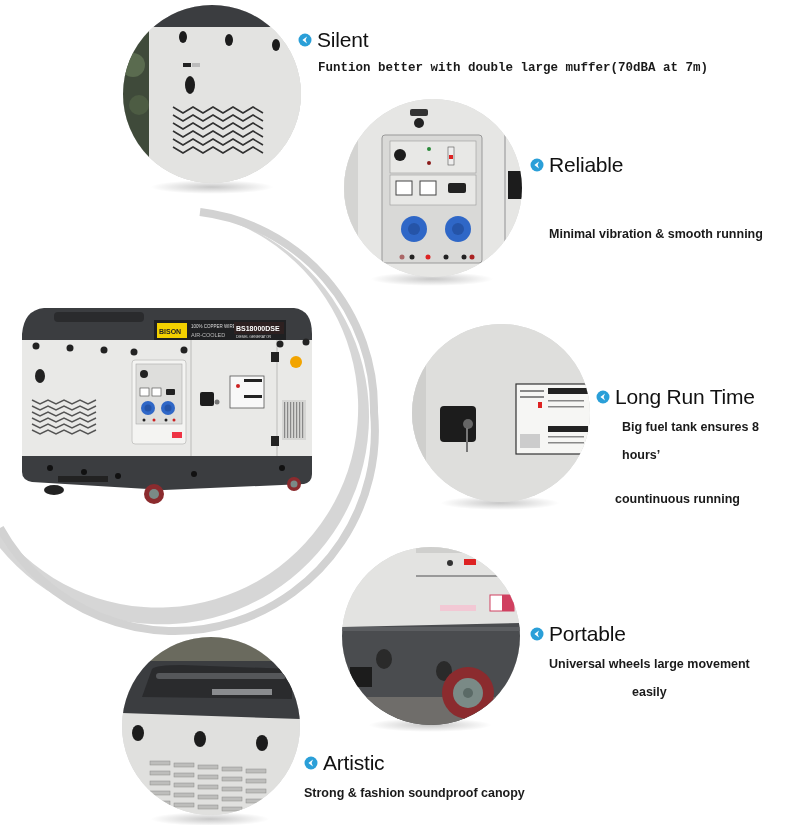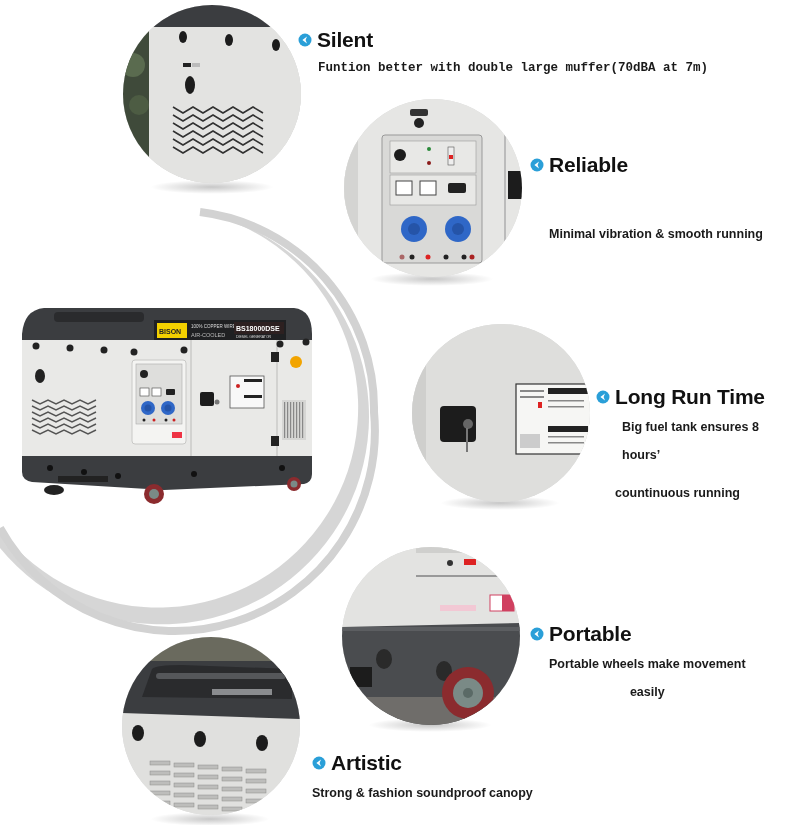--- a/index.html
+++ b/index.html
@@ -2,21 +2,21 @@
 <html><head>
 <meta charset="utf-8">
 <style>
   html, body { margin:0; padding:0; background:#ffffff; }
   body { width:800px; height:825px; position:relative; overflow:hidden; font-family:"Liberation Sans", sans-serif; }
   .abs { position:absolute; }
   .crescent { position:absolute; left:0; top:0; width:800px; height:825px; pointer-events:none; }
   .bubble { position:absolute; width:178px; height:178px; border-radius:50%; overflow:hidden; background:#d9d9d9; }
   .shadow { position:absolute; height:14px; border-radius:50%; background:radial-gradient(ellipse at center, rgba(0,0,0,0.22) 0%, rgba(0,0,0,0) 70%); }
   .feature { position:absolute; color:#111; }
-  .feature .title-row { display:flex; align-items:center;font-weight:bold; }
+  .feature .title-row { display:flex; align-items:center; }
   .feature .icon { width:14px; height:14px; margin-right:5px; }
   .feature .title { font-size:21px; line-height:24px; letter-spacing:-0.2px; }
   .feature .desc { font-size:12.5px; font-weight:bold; line-height:28px; margin-top:4px; color:#1a1a1a; }
   svg { display:block; }
 </style>
 </head>
 <body>
 
 <svg class="crescent" viewBox="0 0 800 825">
   <path d="M200,212 A200,200 0 1 1 0,530 L0,548 A208,208 0 1 0 200,212 Z" fill="#d4d4d4" opacity="0.95"></path>
@@ -294,38 +294,38 @@
   <div class="title-row">
     <span class="icon">
       <svg width="14" height="14" viewBox="0 0 14 14">
           <circle cx="7" cy="7" r="6.5" fill="#2a9fd8"></circle>
           <path d="M9,3.6 L4.4,7 L9,10.4 L7.6,7 Z" fill="#fff"></path>
         </svg>
     </span>
     <span class="title">Long Run Time</span>
   </div>
   <div class="desc" style="margin-left:26px;">Big fuel tank ensures 8 hours’</div>
-  <div class="desc" style="margin-left:19px;margin-top:10px;">countinuous running</div>
+  <div class="desc" style="margin-left:19px;margin-top:16px;">countinuous running</div>
 </div>
 
 <div class="feature" style="left:530px;top:622px;">
   <div class="title-row">
     <span class="icon">
       <svg width="14" height="14" viewBox="0 0 14 14">
           <circle cx="7" cy="7" r="6.5" fill="#2a9fd8"></circle>
           <path d="M9,3.6 L4.4,7 L9,10.4 L7.6,7 Z" fill="#fff"></path>
         </svg>
     </span>
     <span class="title">Portable</span>
   </div>
-  <div class="desc" style="margin-left:19px;">Portable wheels make movement</div>
+  <div class="desc" style="margin-left:19px;">Universal wheels large movement</div>
   <div class="desc" style="margin-left:19px;margin-top:0;text-align:center;">easily</div>
 </div>
 
-<div class="feature" style="left:312px;top:751px;text-align:right;">
+<div class="feature" style="left:304px;top:751px;text-align:right;">
   <div class="title-row">
     <span class="icon">
       <svg width="14" height="14" viewBox="0 0 14 14">
           <circle cx="7" cy="7" r="6.5" fill="#2a9fd8"></circle>
           <path d="M9,3.6 L4.4,7 L9,10.4 L7.6,7 Z" fill="#fff"></path>
         </svg>
     </span>
     <span class="title">Artistic</span>
   </div>
   <div class="desc" style="">Strong &amp; fashion soundproof canopy</div>

